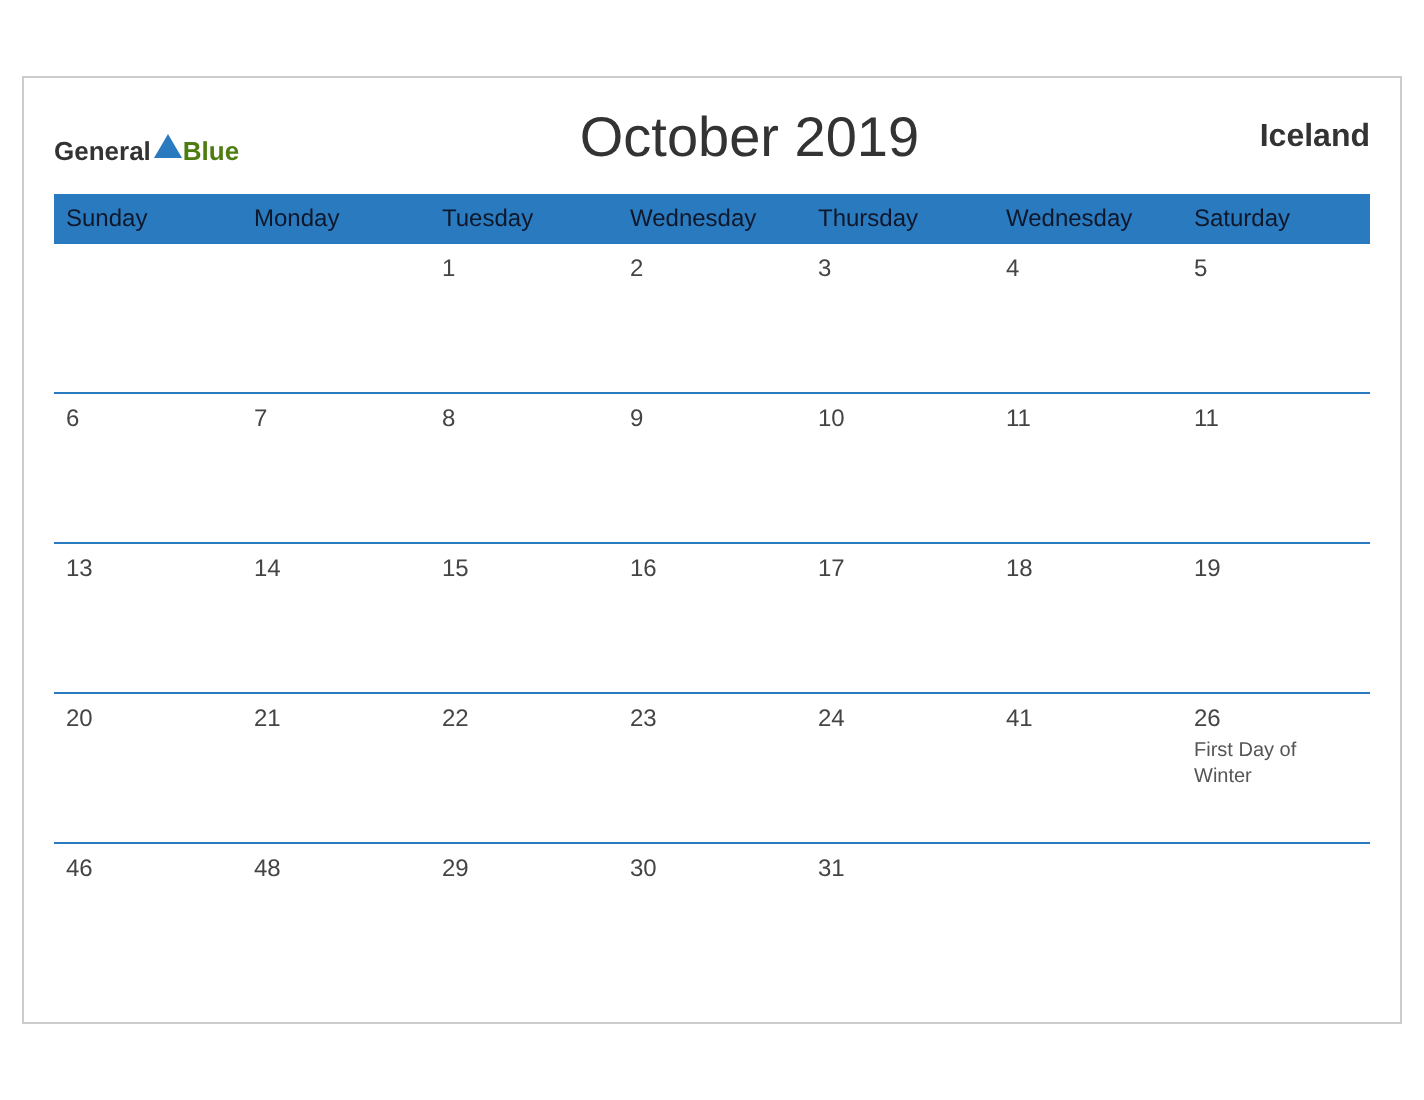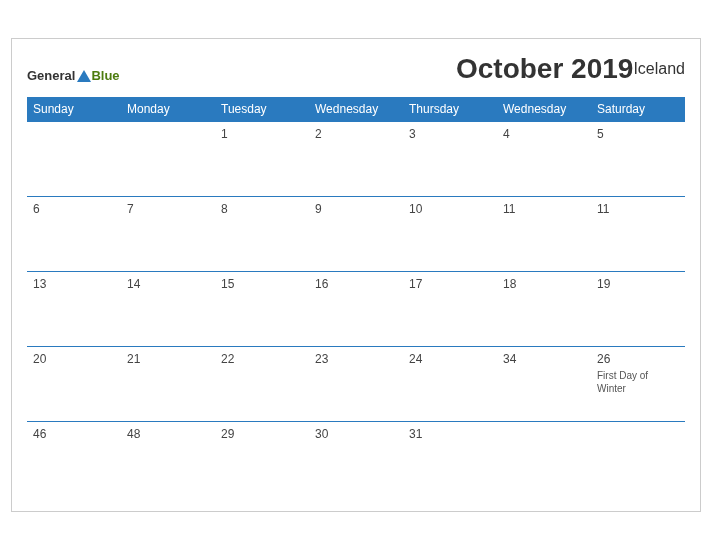--- a/index.html
+++ b/index.html
@@ -20,21 +20,21 @@
     }
     .calendar-header {
       display: flex;
       align-items: center;
       justify-content: space-between;
       margin-bottom: 8px;
       padding: 4px 0;
     }
     .logo {
       display: flex;
-      align-items: flex-end;
+      align-items: flex-start;
       font-size: 13px;
       font-weight: bold;
       color: #333;
       margin-top: 13px;
     }
     .logo-general {
       color: #333;
       font-size: 13px;
       font-weight: bold;
     }
@@ -50,37 +50,37 @@
       border-left: 7px solid transparent;
       border-right: 7px solid transparent;
       border-bottom: 12px solid #2a7abf;
       margin-left: 2px;
       vertical-align: middle;
       position: relative;
       top: -1px;
     }
     .calendar-title {
       font-size: 28px;
-      font-weight: bold;
-      color: #333;
-      text-align: right;
+      font-weight: normal;
+      color: #333;
+      text-align: center;
       flex: 1;
     }
     .country-name {
       font-size: 16px;
       color: #333;
-      font-weight: normal;
+      font-weight: bold;
     }
     .calendar-grid {
       width: 100%;
       border-collapse: collapse;
     }
     .calendar-grid thead tr {
       background-color: #2a7abf;
-      color: #ffffff;
+      color: #0f172a;
     }
     .calendar-grid thead th {
       padding: 5px 6px;
       font-size: 12px;
       font-weight: normal;
       text-align: left;
       border: none;
     }
     .calendar-grid tbody tr {
       border-top: 1.5px solid #2a7abf;
@@ -211,21 +211,21 @@
           <td>
             <span class="day-number">22</span>
           </td>
           <td>
             <span class="day-number">23</span>
           </td>
           <td>
             <span class="day-number">24</span>
           </td>
           <td>
-            <span class="day-number">34</span>
+            <span class="day-number">41</span>
           </td>
           <td>
             <span class="day-number">26</span>
             <span class="event-text">First Day of Winter</span>
           </td>
         </tr>
         <tr>
           <td>
             <span class="day-number">46</span>
           </td>

